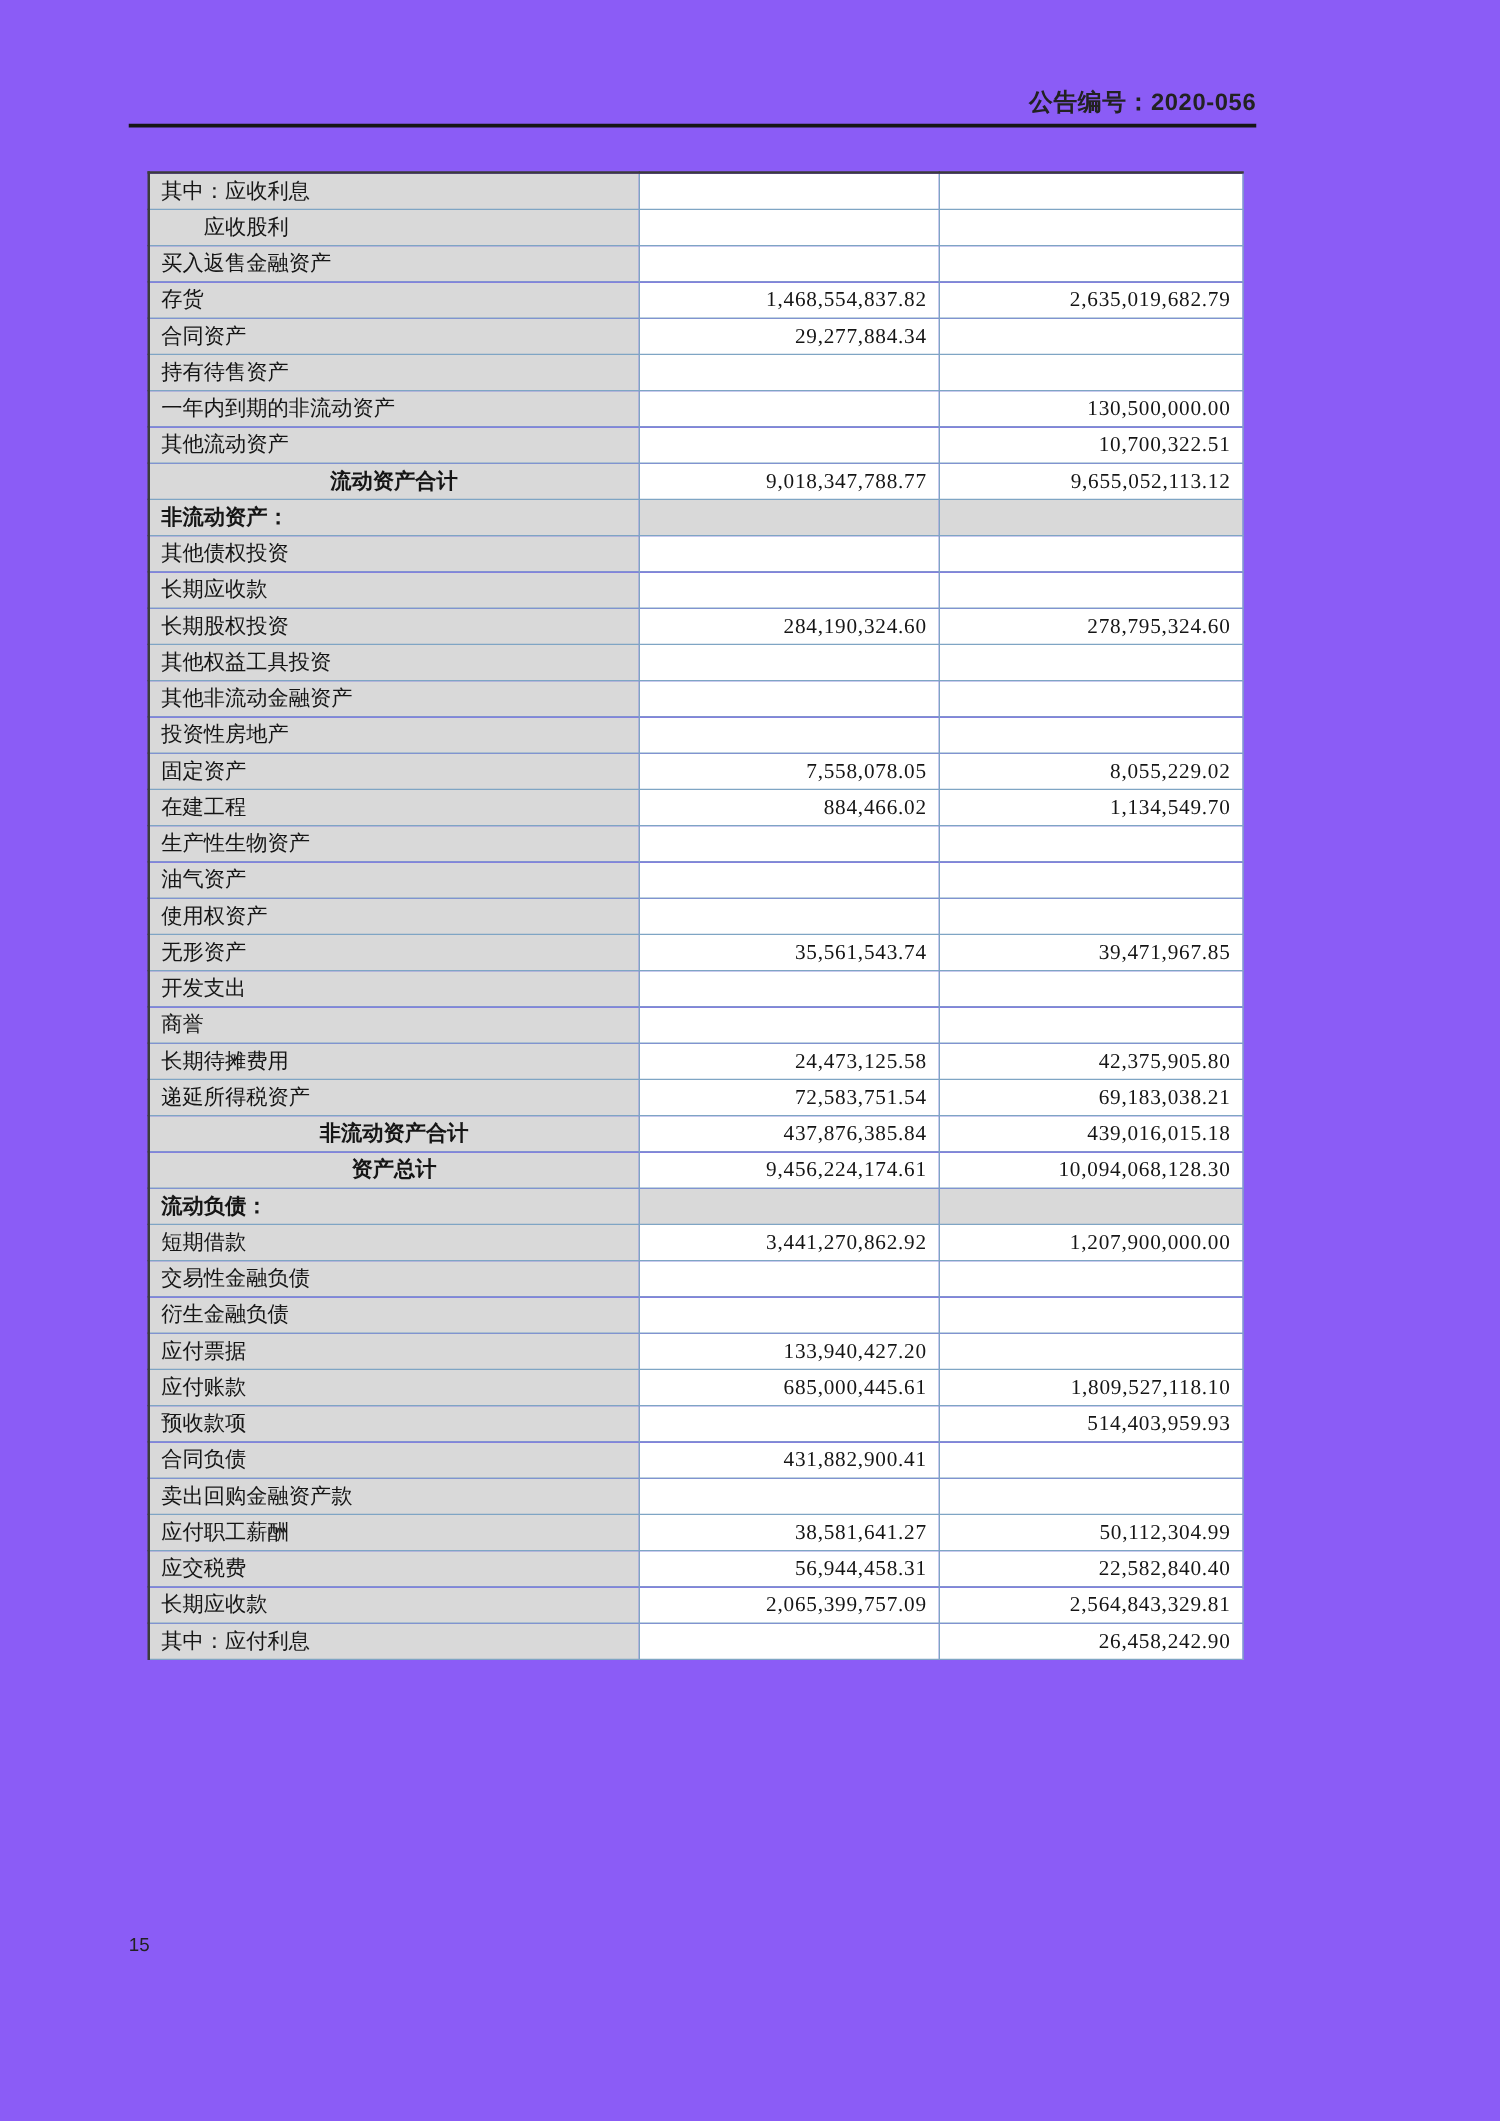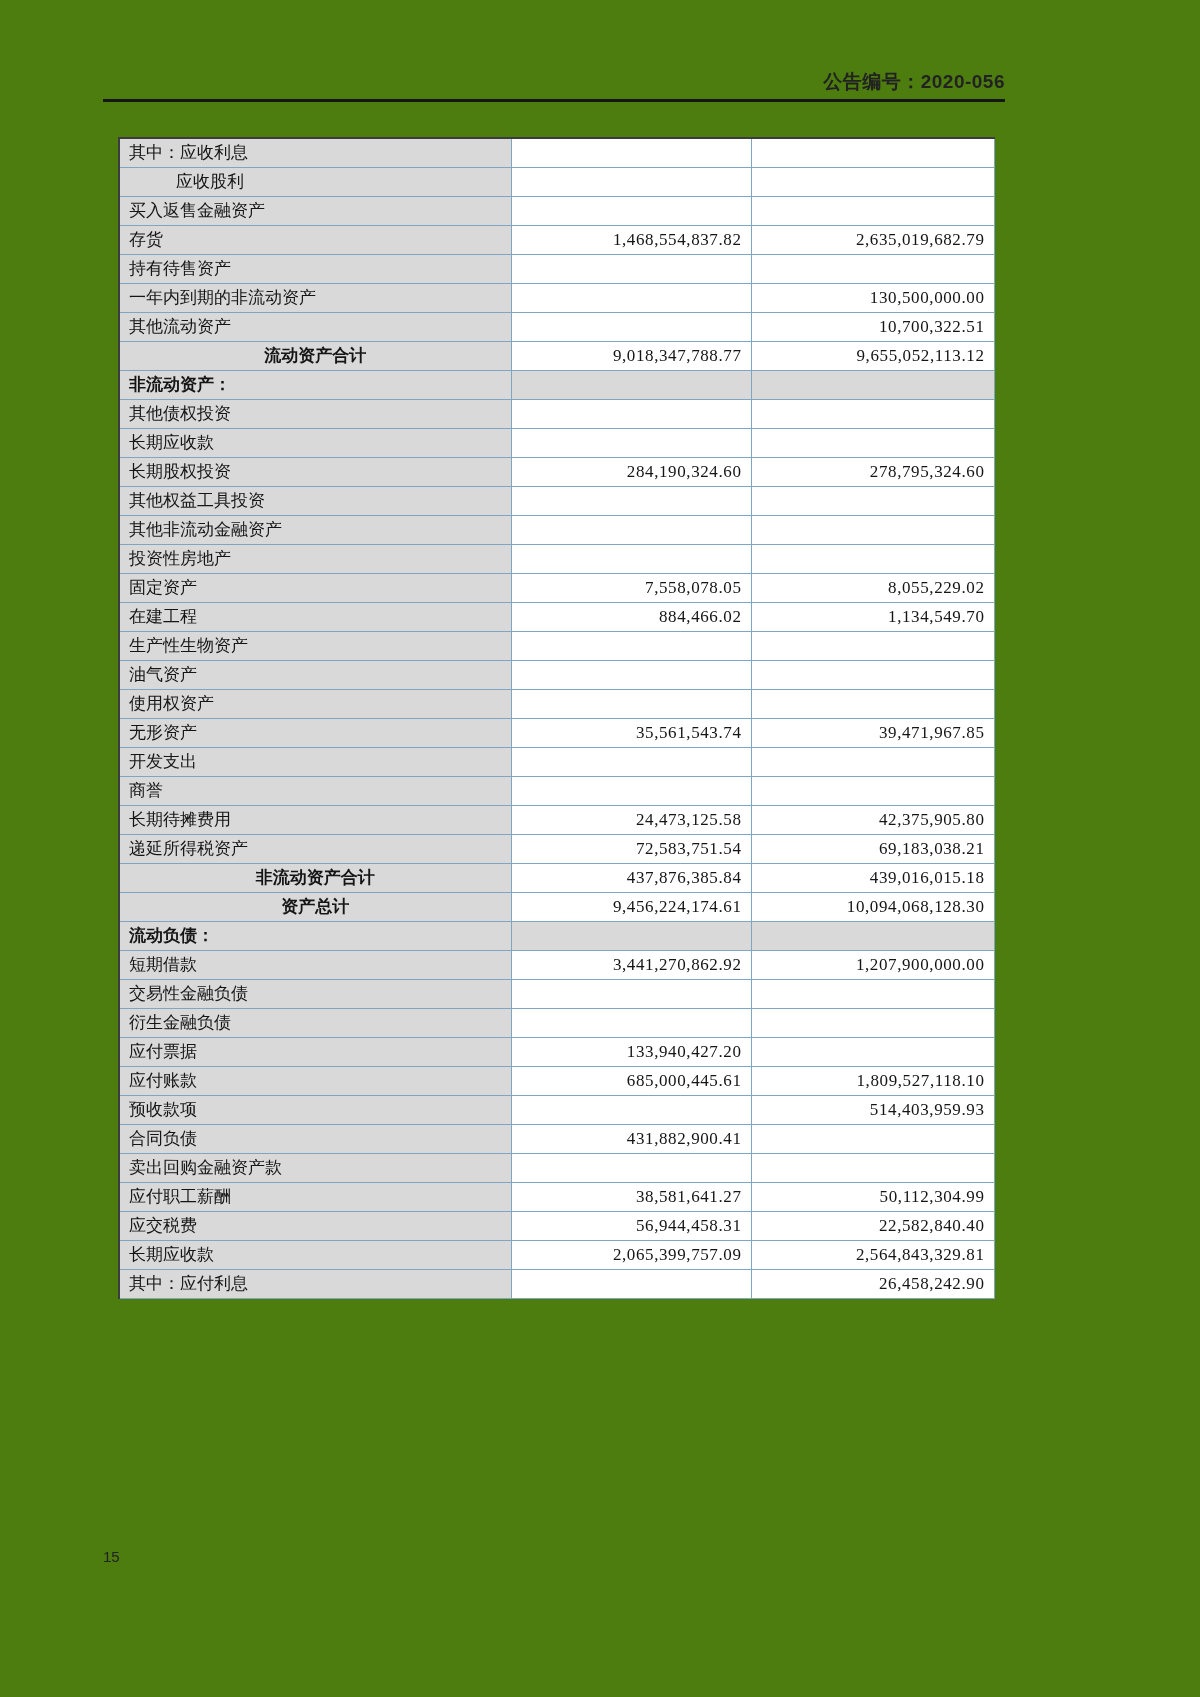--- a/index.html
+++ b/index.html
@@ -1,21 +1,21 @@
 <!DOCTYPE html>
 <html><head>
 <meta charset="utf-8">
 <style>
   html,body{margin:0;padding:0;background:#ffffff;}
   body{
     width:1200px;height:1697px;position:relative;
     font-family:"Liberation Serif","DejaVu Serif",serif;
     color:#151515;
   }
-  .page{position:relative;width:1200px;height:1697px;background:#4d7c0f;overflow:hidden;}
+  .page{position:relative;width:1200px;height:1697px;background:#8b5cf6;overflow:hidden;}
 
   .header{
     position:absolute;top:69px;left:103px;width:902px;
     text-align:right;
     font-family:"Liberation Sans","DejaVu Sans",sans-serif;
     font-size:19px;font-weight:600;color:#222;
     letter-spacing:.5px;
   }
   .header-rule{
     position:absolute;top:99px;left:103px;width:902px;height:0;
@@ -44,21 +44,21 @@
   tr.section td{background:#d9d9d9;}
   tr.section td.label{
     font-family:"Liberation Sans","DejaVu Sans",sans-serif;
     font-weight:bold;font-size:17px;
   }
   tr.total td.label{
     text-align:center;
     font-family:"Liberation Sans","DejaVu Sans",sans-serif;
     font-weight:bold;font-size:17px;
   }
-  td.label.indent{padding-left:56px;}
+  td.label.indent{padding-left:43px;}
 
   .page-number{
     position:absolute;top:1548px;left:103px;width:902px;
     text-align:left;
     font-family:"Liberation Sans","DejaVu Sans",sans-serif;
     font-size:15px;color:#222;
   }
 </style>
 </head>
 <body>
@@ -90,20 +90,25 @@
           <td class="label">买入返售金融资产</td>
           <td class="num"></td>
           <td class="num"></td>
         </tr>
         <tr class="item">
           <td class="label">存货</td>
           <td class="num">1,468,554,837.82</td>
           <td class="num">2,635,019,682.79</td>
         </tr>
         <tr class="item">
+          <td class="label">合同资产</td>
+          <td class="num">29,277,884.34</td>
+          <td class="num"></td>
+        </tr>
+        <tr class="item">
           <td class="label">持有待售资产</td>
           <td class="num"></td>
           <td class="num"></td>
         </tr>
         <tr class="item">
           <td class="label">一年内到期的非流动资产</td>
           <td class="num"></td>
           <td class="num">130,500,000.00</td>
         </tr>
         <tr class="item">

